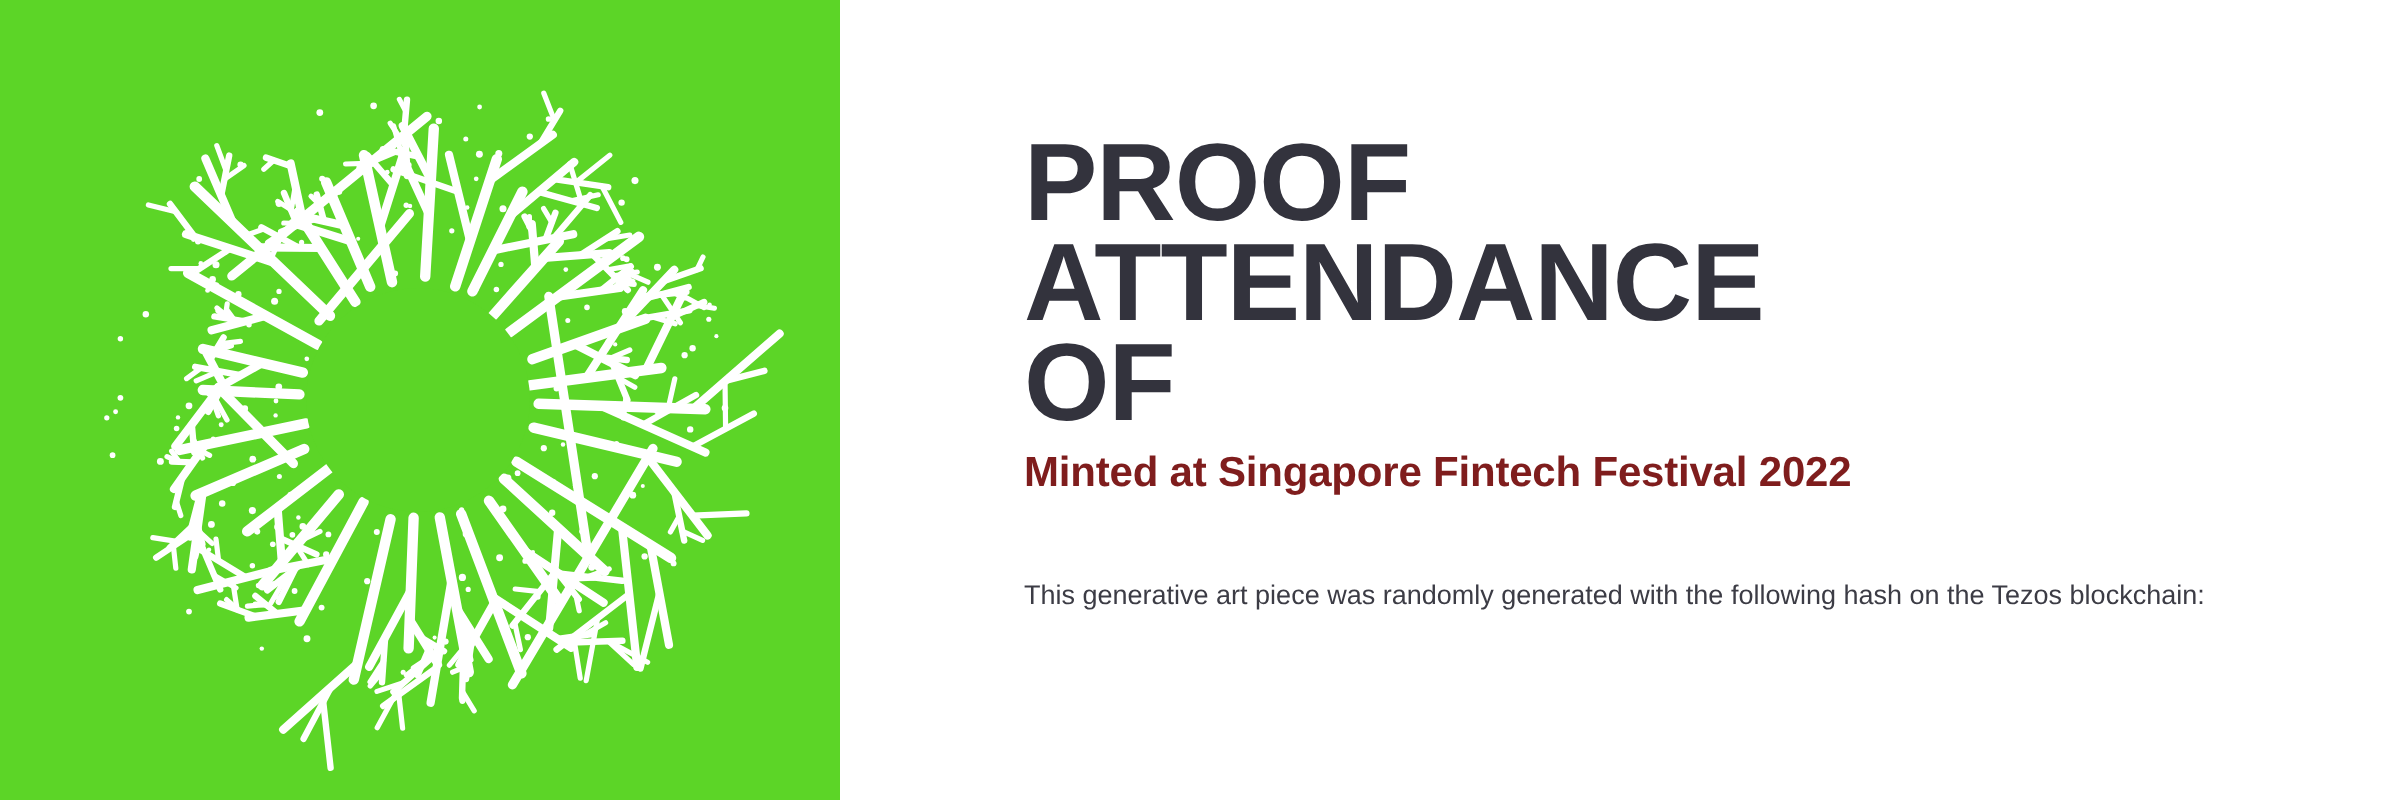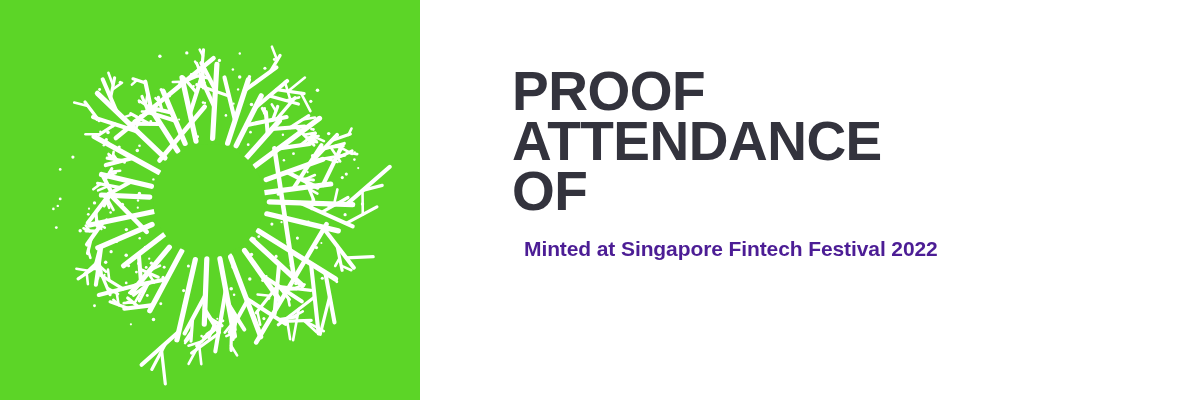--- a/index.html
+++ b/index.html
@@ -60,23 +60,23 @@
   }
   .subtitle {
     position: absolute;
     left: 92px;
     top: 224px;
     font-family: "Liberation Sans", sans-serif;
     font-weight: bold;
     font-size: 21px;
     line-height: 26px;
     letter-spacing: -0.1px;
-    color: #4c1d95;
+    color: #7f1d1d;
     white-space: nowrap;
-    margin: 12px;
+    margin: 0;
   }
   .body-block {
     position: absolute;
     left: 92px;
     top: 288px;
     width: 660px;
   }
   .body-line {
     font-family: "Liberation Sans", sans-serif;
     font-size: 13.5px;
@@ -499,16 +499,17 @@
 
     <div class="headline-block">
       <div class="headline">PROOF</div>
       <div class="headline">ATTENDANCE</div>
       <div class="headline">OF</div>
     </div>
 
     <div class="subtitle">Minted at Singapore Fintech Festival 2022</div>
 
     <div class="body-block">
+      <div class="body-line">This generative art piece was randomly generated with the following hash on the Tezos blockchain:</div>
     </div>
 
   </div>
 </div>
 
 </body></html>

